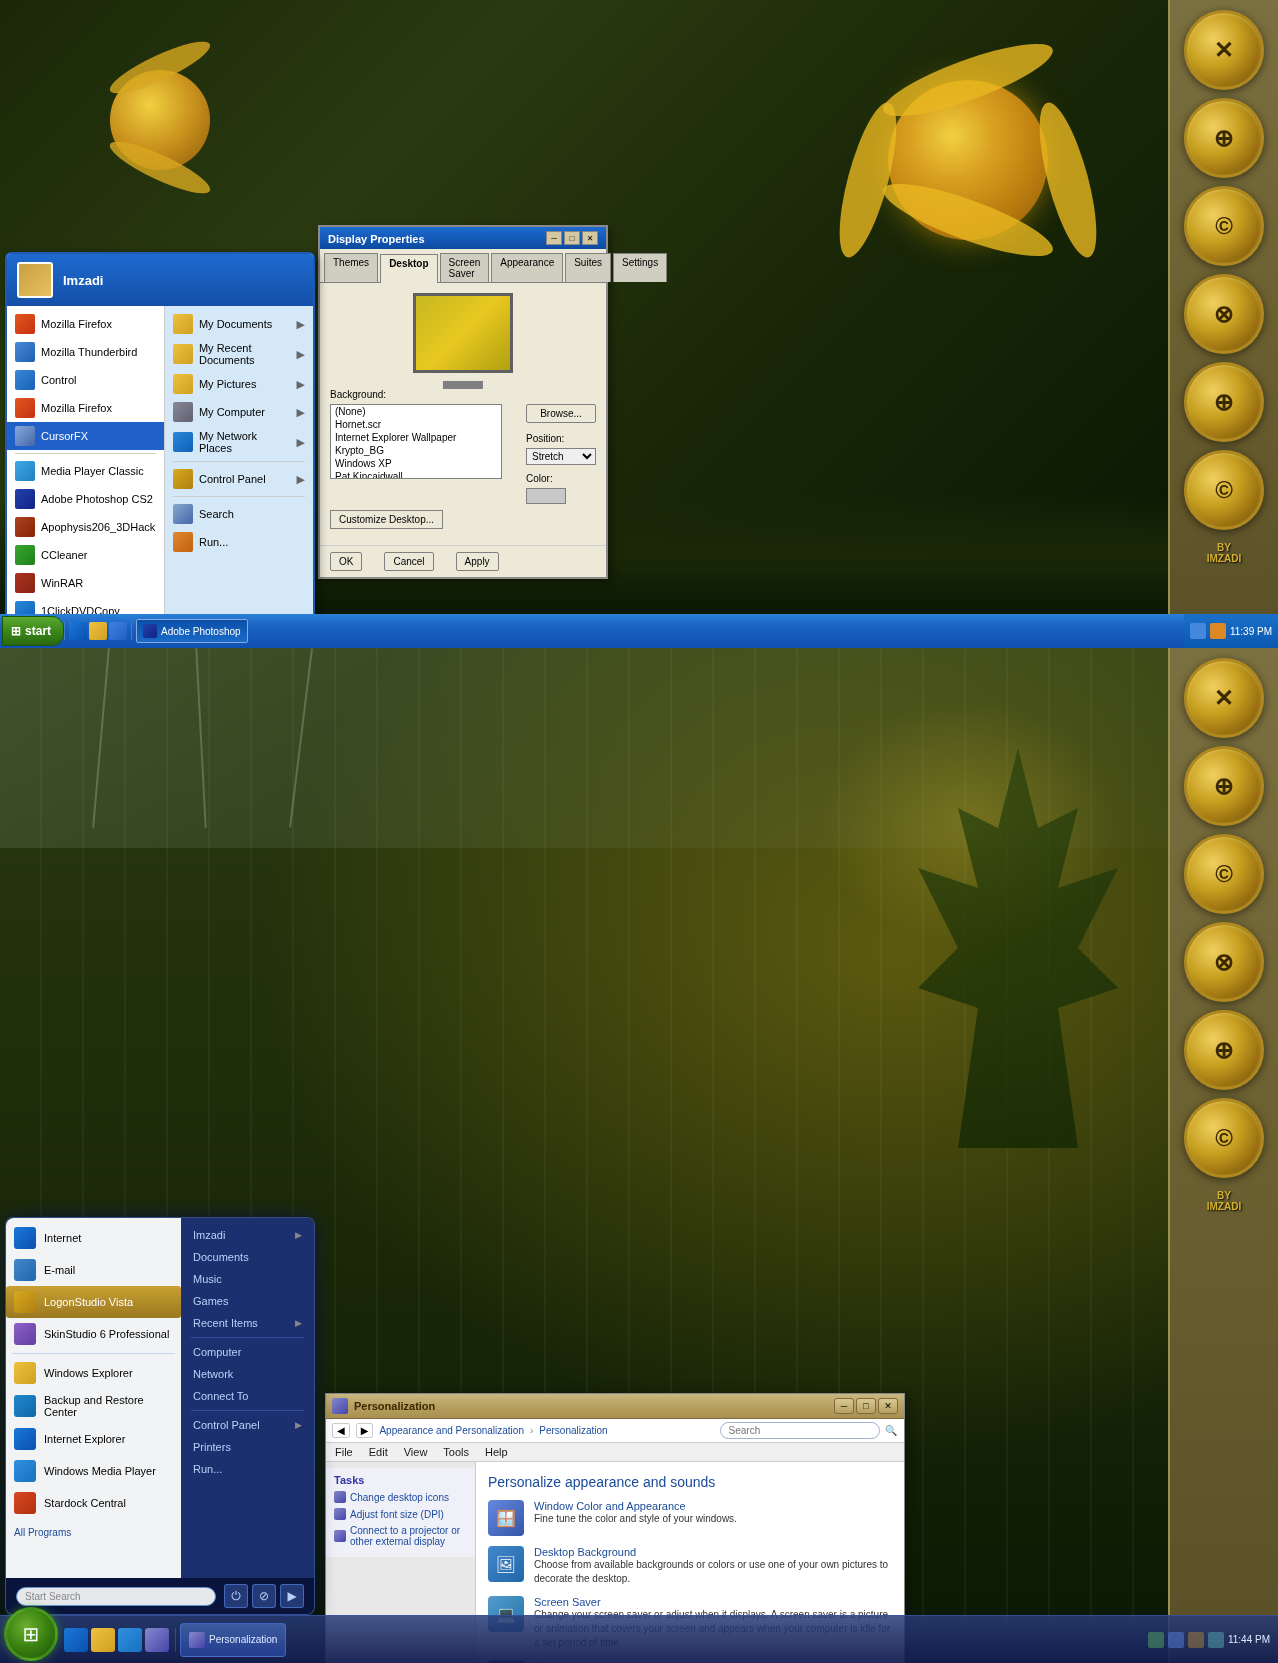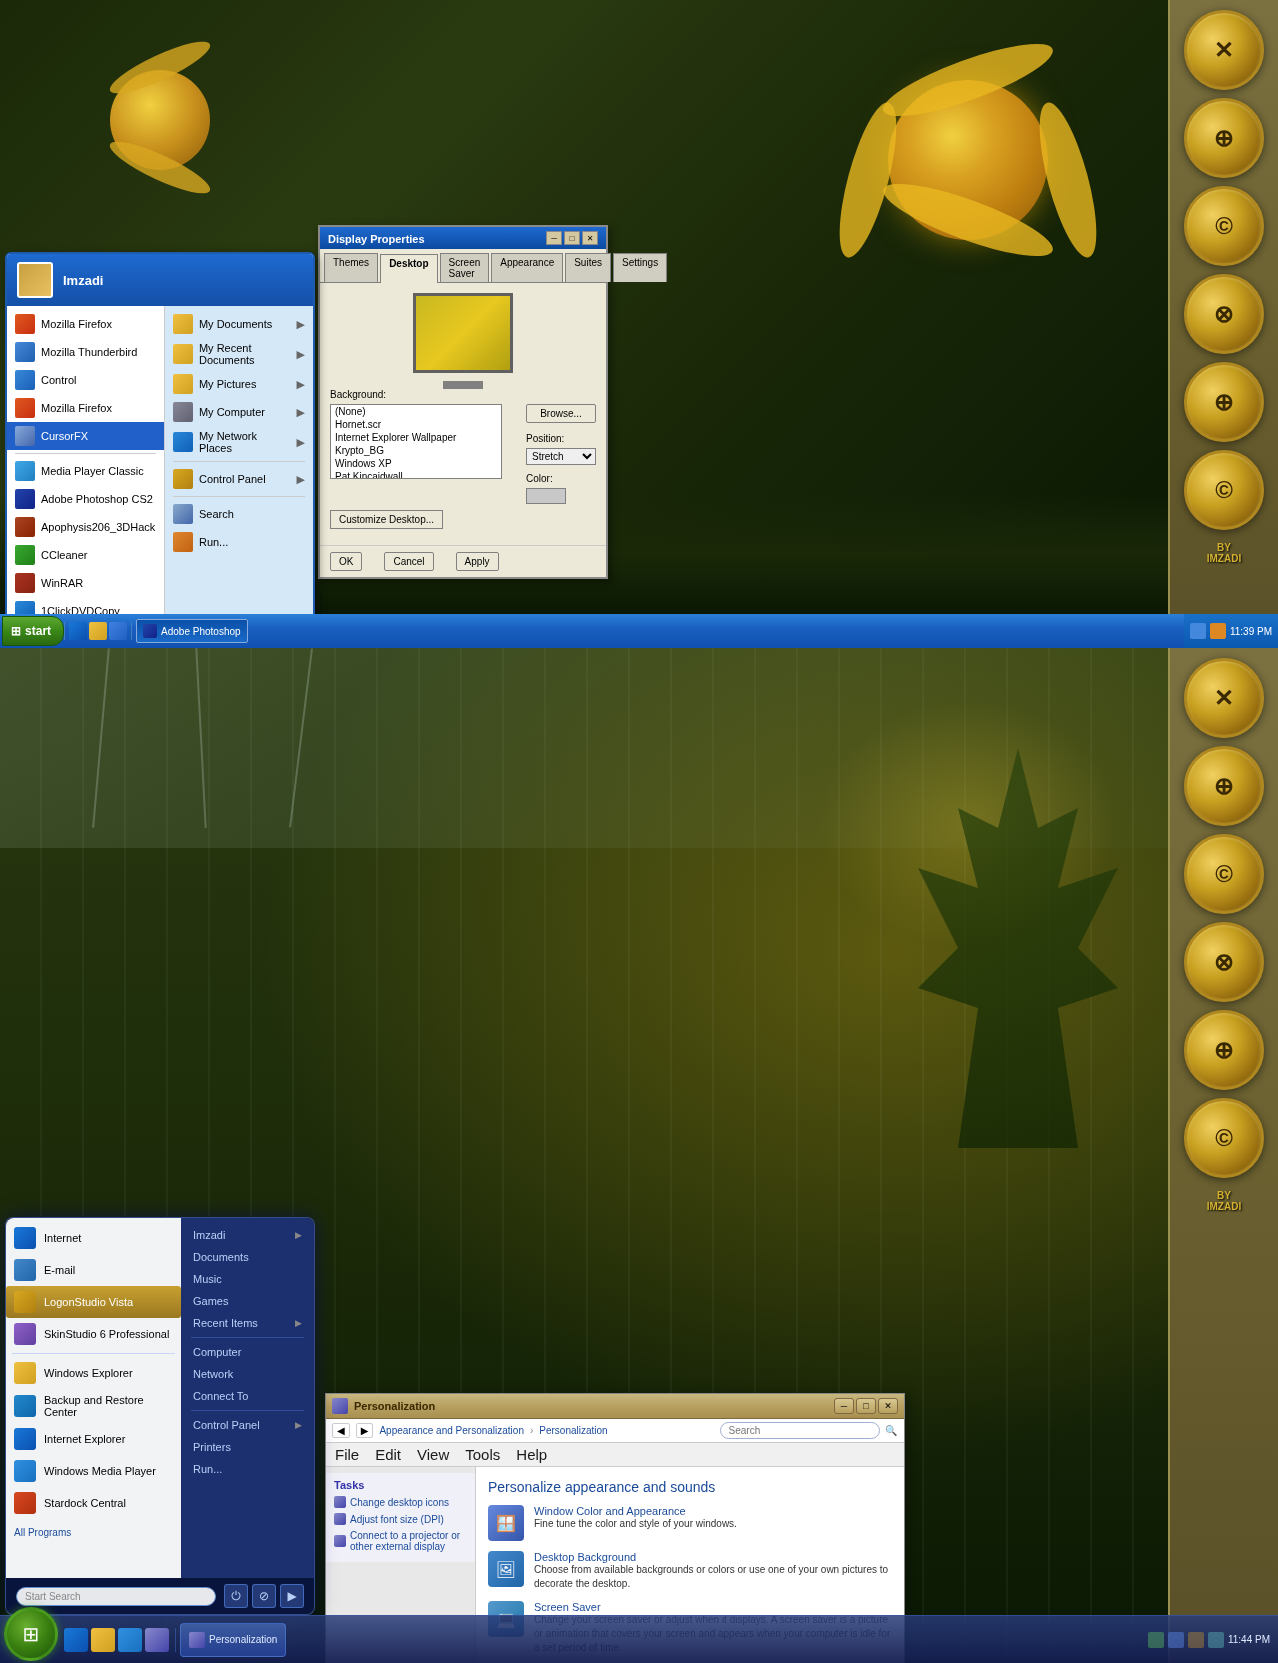--- a/index.html
+++ b/index.html
@@ -613,21 +613,21 @@
       font-size: 10px;
       background: #fff;
     }
 
     .vista-menu-bar {
       background: #f0f0f0;
       border-bottom: 1px solid #ccc;
       padding: 2px 6px;
       display: flex;
       gap: 10px;
-      font-size: 15px;
+      font-size: 11px;
     }
 
     .vista-menu-bar span {
       cursor: pointer;
       color: #1a1a1a;
       padding: 1px 3px;
     }
 
     .personalization-body {
       display: flex;

